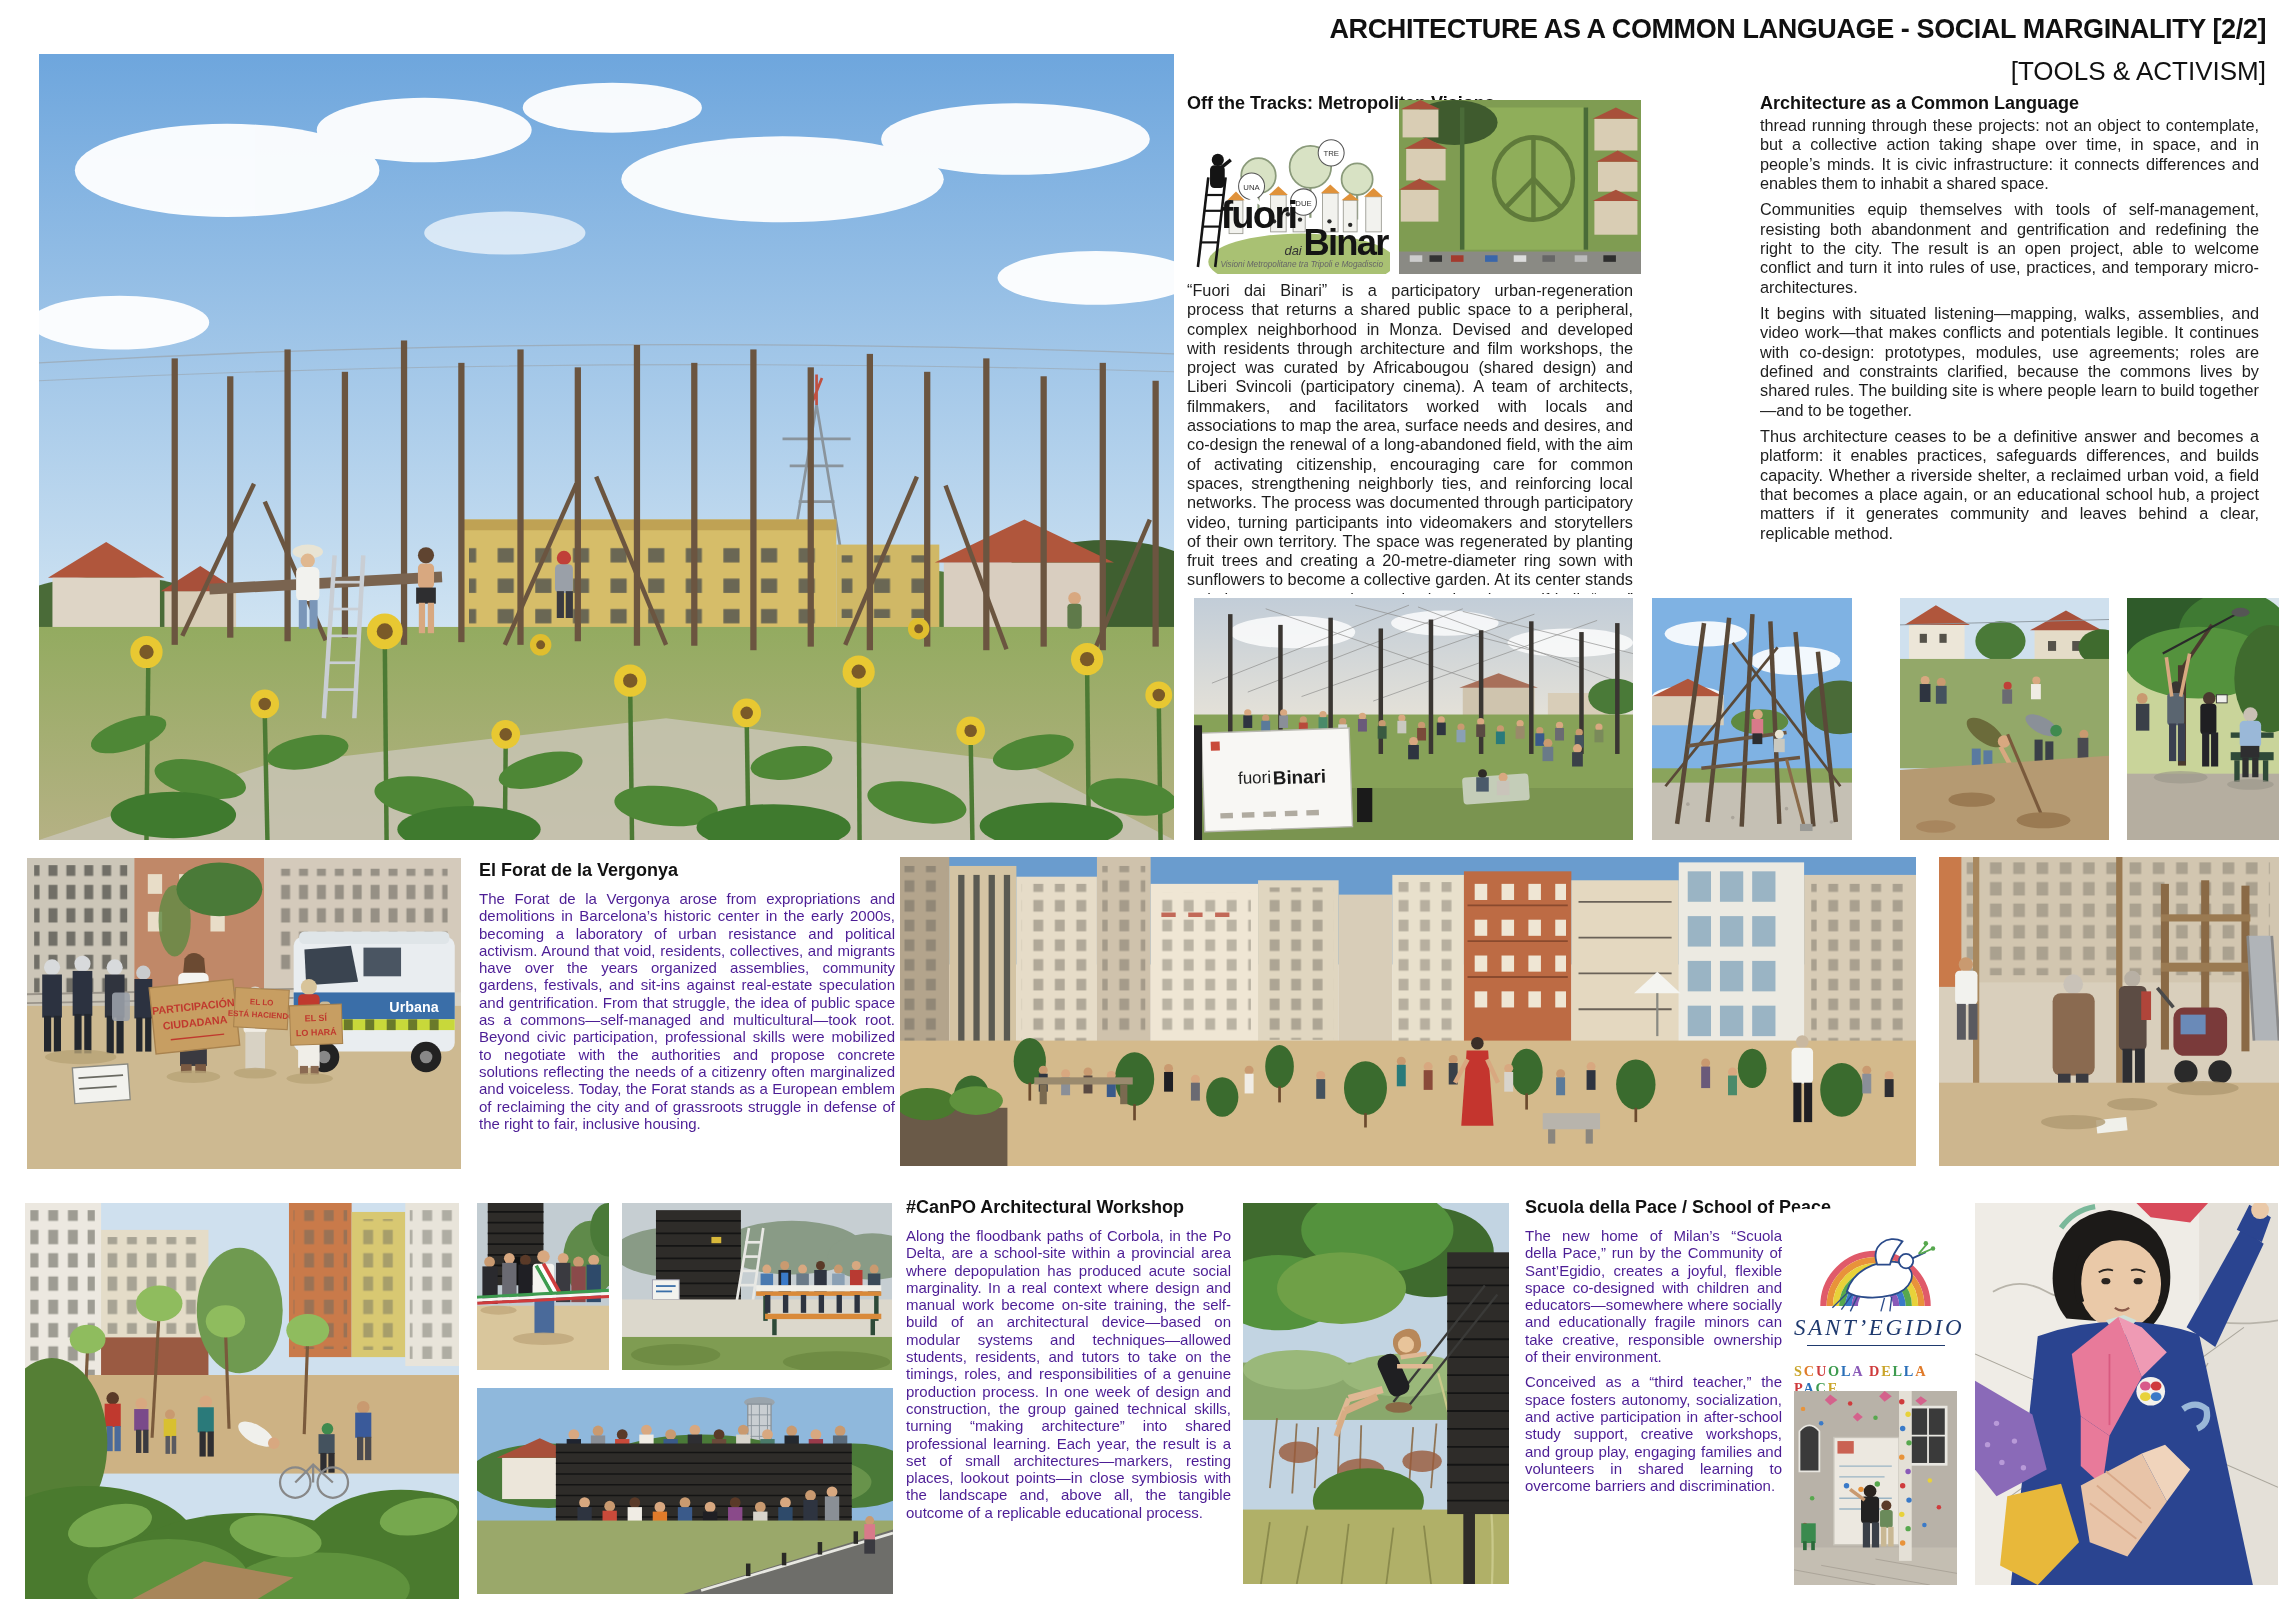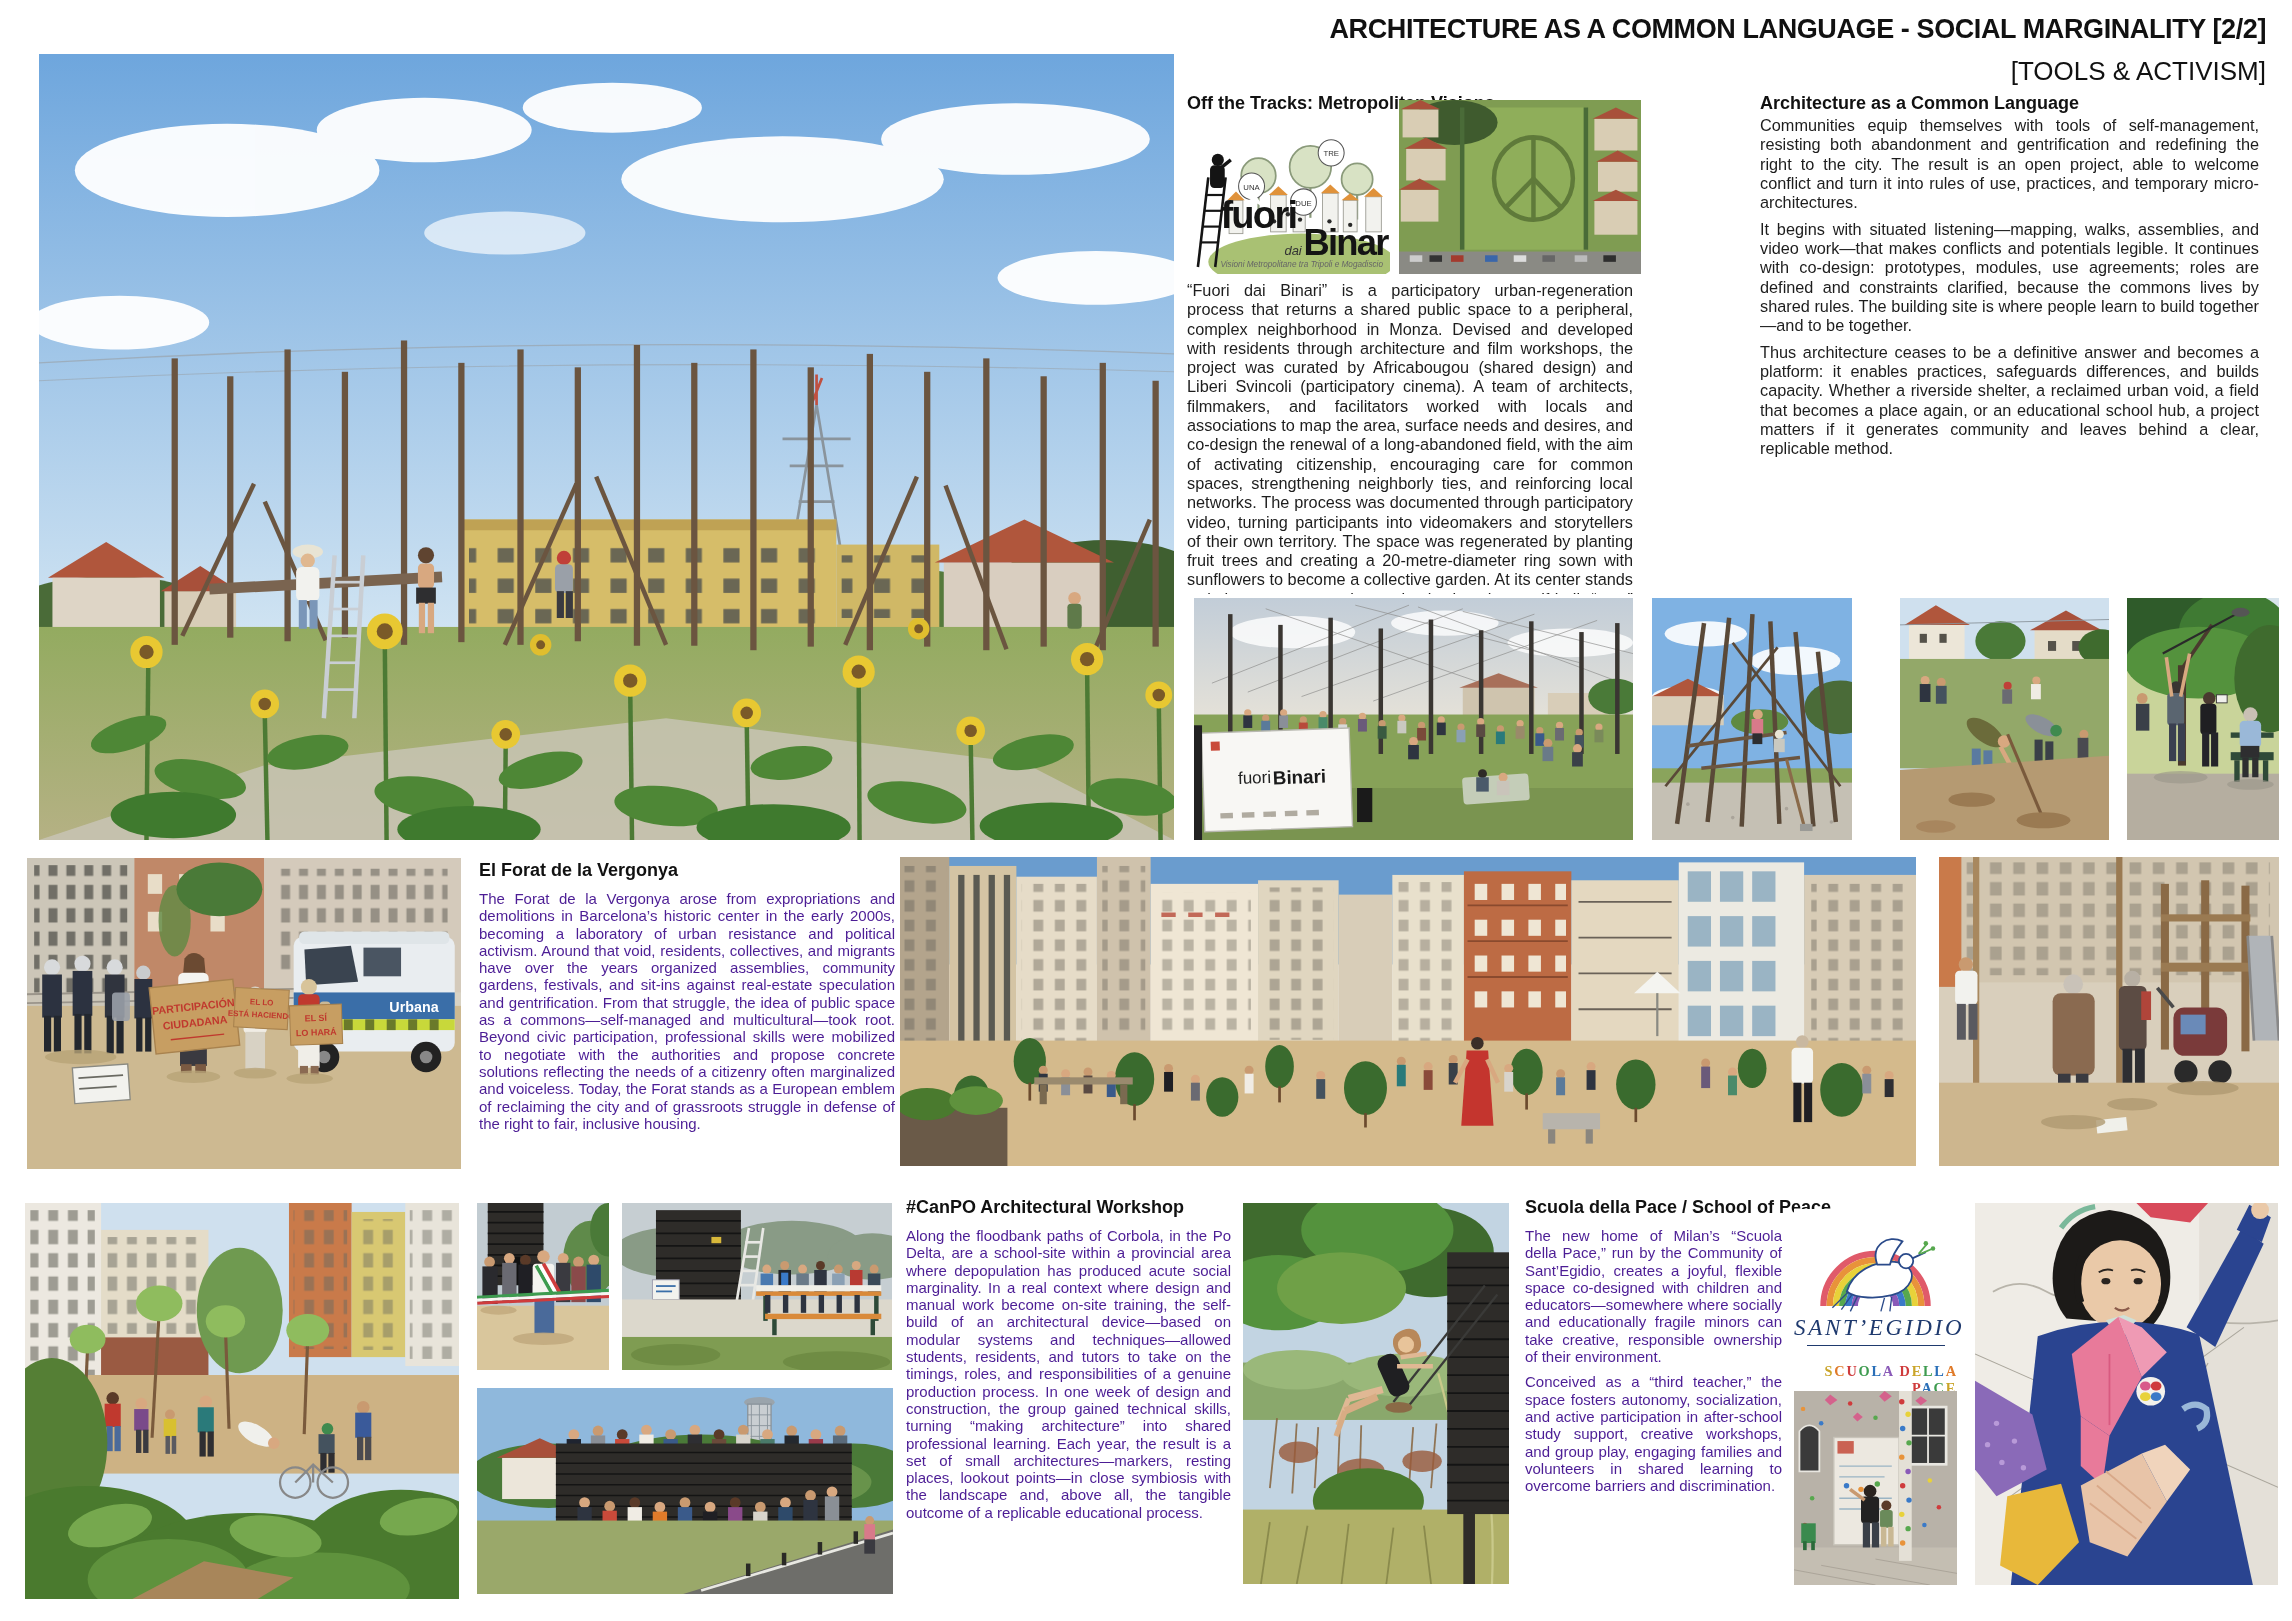--- a/index.html
+++ b/index.html
@@ -10,21 +10,21 @@
   .photo svg{display:block;width:100%;height:100%;}
   .h-title{font-weight:bold;font-size:27px;letter-spacing:-0.4px;color:#111;white-space:nowrap;}
   .h-sub{font-size:26px;color:#111;white-space:nowrap;}
   .sec-head{font-weight:bold;font-size:18px;color:#111;white-space:nowrap;}
   .body-text{font-size:16.3px;line-height:19.3px;text-align:justify;color:#1d1d1d;overflow:hidden;}
   .body-text p{margin:0 0 7.2px 0;}
   .body-sm{font-size:15px;line-height:17.3px;text-align:justify;color:#4c1d95;overflow:hidden;}
   .body-sm p{margin:0 0 8px 0;}
   .logo-name{font-family:"Liberation Serif",serif;color:#1f3a6e;font-size:23px;letter-spacing:2.7px;text-align:center;font-style:italic;}
   .logo-rule{height:1.8px;background:#1f3a6e;margin:3.6px 12.5px;}
-  .logo-sub{font-family:"Liberation Serif",serif;font-size:14.3px;letter-spacing:1.8px;text-align:right;font-weight:bold;margin-top:17px;}
+  .logo-sub{font-family:"Liberation Serif",serif;font-size:14.3px;letter-spacing:1.8px;text-align:left;font-weight:bold;margin-top:17px;}
 </style>
 </head>
 <body>
 
 <div class="board">
 
   <div class="abs h-title" style="top:14px;right:27px;">ARCHITECTURE AS A COMMON LANGUAGE - SOCIAL MARGINALITY [2/2]</div>
   <div class="abs h-sub" style="top:56px;right:27px;">[TOOLS &amp; ACTIVISM]</div>
 
   <figure class="photo" style="left:39px;top:54px;width:1135px;height:786px;margin:0;">
@@ -305,20 +305,21 @@
           <rect x="196" y="166" width="14" height="7" fill="#bbbbbb"></rect>
           <rect x="228" y="166" width="14" height="7" fill="#2e2e2e"></rect>
         </g>
     </svg>
   </figure>
 
   <div class="abs body-text" style="left:1187px;top:281px;width:446px;height:313px;">“Fuori dai Binari” is a participatory urban-regeneration process that returns a shared public space to a peripheral, complex neighborhood in Monza. Devised and developed with residents through architecture and film workshops, the project was curated by Africabougou (shared design) and Liberi Svincoli (participatory cinema). A team of architects, filmmakers, and facilitators worked with locals and associations to map the area, surface needs and desires, and co-design the renewal of a long-abandoned field, with the aim of activating citizenship, encouraging care for common spaces, strengthening neighborly ties, and reinforcing local networks. The process was documented through participatory video, turning participants into videomakers and storytellers of their own territory. The space was regenerated by planting fruit trees and creating a 20-metre-diameter ring sown with sunflowers to become a collective garden. At its center stands a timber structure—a large circular bench, a self-built “nest” for reading, play, and social life. The model opened a path for collaboration between the Public Administration, associations, and citizens, promoting a practice replicable elsewhere in the city.</div>
 
   <div class="abs sec-head" style="left:1760px;top:93px;">Architecture as a Common Language</div>
   <div class="abs body-text" style="left:1760px;top:116px;width:499px;height:479px;">
+    <p>thread running through these projects: not an object to contemplate, but a collective action taking shape over time, in space, and in people’s minds. It is civic infrastructure: it connects differences and enables them to inhabit a shared space.</p>
     <p>Communities equip themselves with tools of self-management, resisting both abandonment and gentrification and redefining the right to the city. The result is an open project, able to welcome conflict and turn it into rules of use, practices, and temporary micro-architectures.</p>
     <p>It begins with situated listening—mapping, walks, assemblies, and video work—that makes conflicts and potentials legible. It continues with co-design: prototypes, modules, use agreements; roles are defined and constraints clarified, because the commons lives by shared rules. The building site is where people learn to build together—and to be together.</p>
     <p>Thus architecture ceases to be a definitive answer and becomes a platform: it enables practices, safeguards differences, and builds capacity. Whether a riverside shelter, a reclaimed urban void, a field that becomes a place again, or an educational school hub, a project matters if it generates community and leaves behind a clear, replicable method.</p>
   </div>
 
   <figure class="photo" style="left:1194px;top:598px;width:439px;height:242px;margin:0;">
     <svg viewBox="0 0 490 270" preserveAspectRatio="none">
       <defs>
           <linearGradient id="csky" x1="0" y1="0" x2="0" y2="1">
             <stop offset="0" stop-color="#c2cdd8"></stop>

